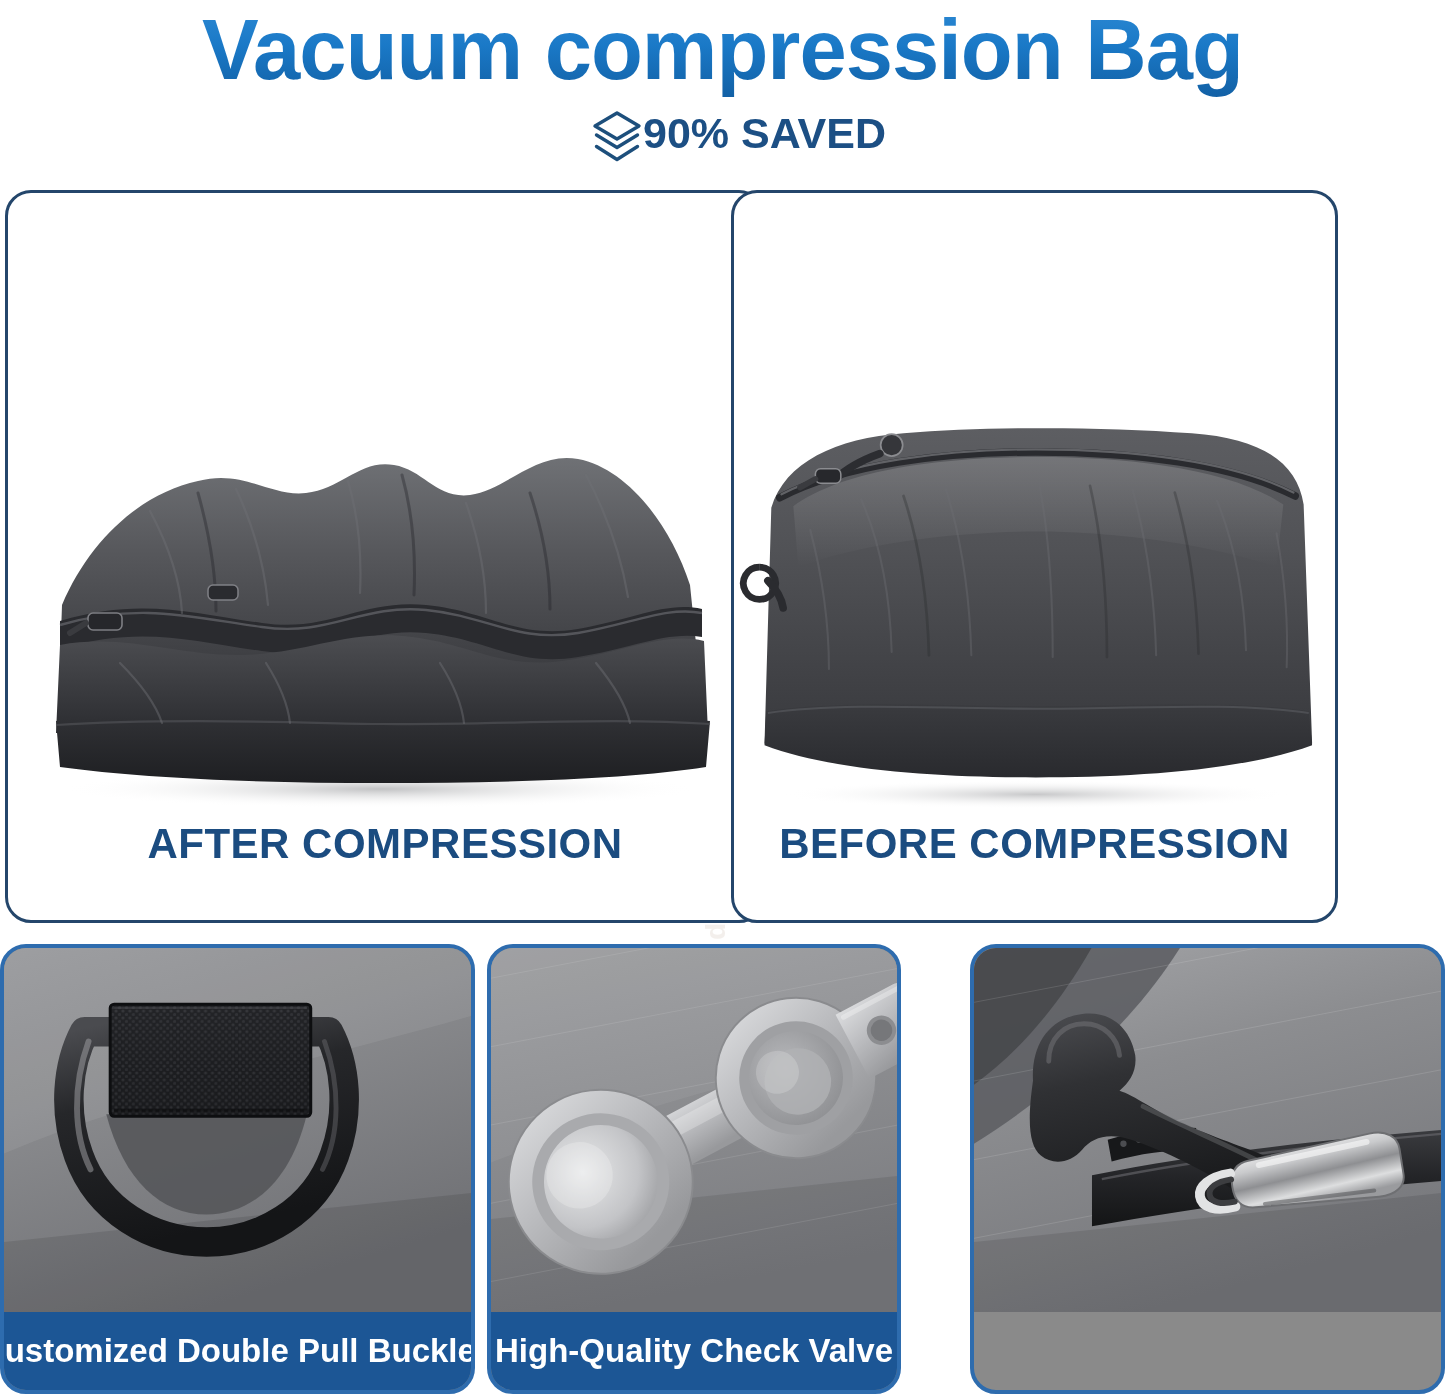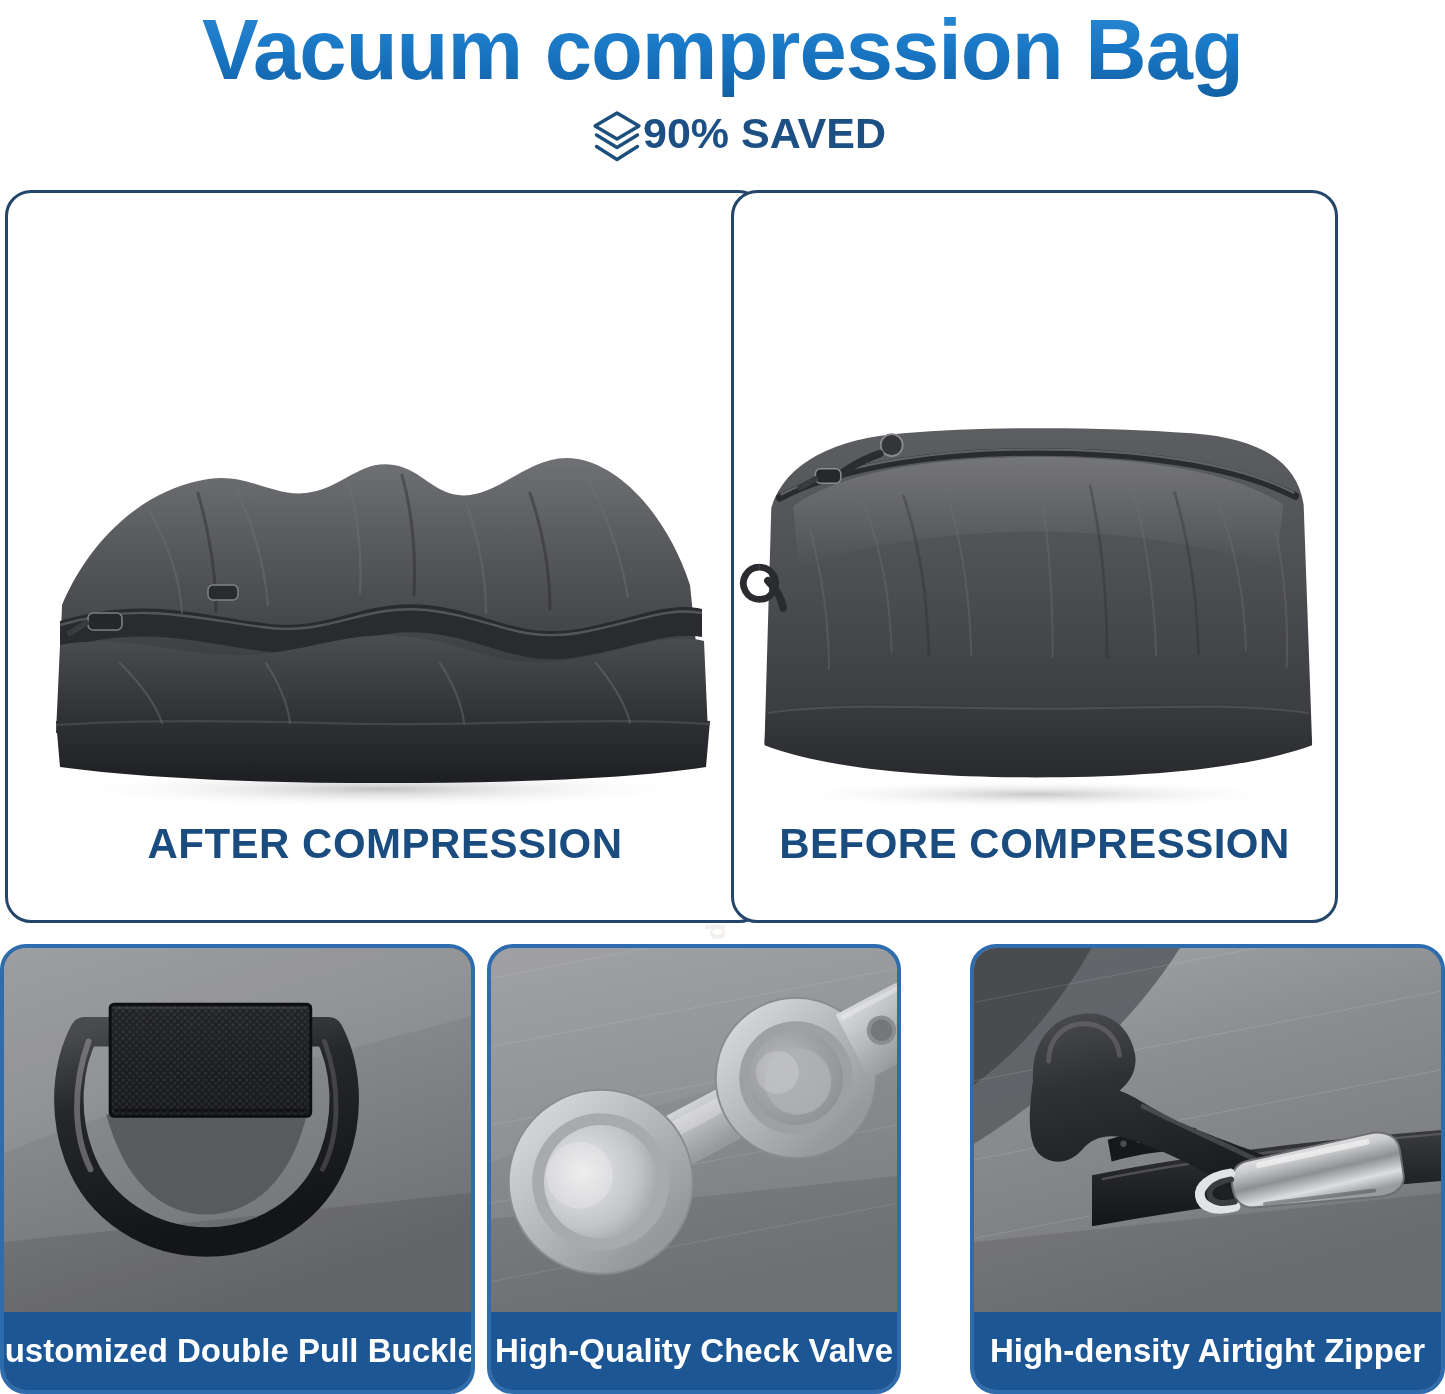--- a/index.html
+++ b/index.html
@@ -556,15 +556,14 @@
         <g transform="rotate(-9 352 232)">
           <path d="M282 206 L 408 198 C 426 197, 436 206, 436 218 L 436 244 C 436 256, 426 264, 408 263 L 282 254 C 268 253, 262 244, 262 230 C 262 216, 268 207, 282 206 Z" fill="url(#metalg)" stroke="#6e6f72" stroke-width="2"></path>
           <path d="M292 212 L 404 206" stroke="#ffffff" stroke-width="6" opacity=".55" stroke-linecap="round"></path>
           <path d="M292 252 L 404 256" stroke="#4c4d50" stroke-width="4" opacity=".5" stroke-linecap="round"></path>
 
           <path d="M262 216 C 240 216, 228 224, 228 234 C 228 246, 242 252, 262 250" fill="none" stroke="#e2e3e4" stroke-width="10" stroke-linecap="round"></path>
           <path d="M262 222 C 246 222, 238 227, 238 234 C 238 242, 248 246, 262 245" fill="none" stroke="#3c3d40" stroke-width="6" stroke-linecap="round"></path>
         </g>
       </svg>
     </div>
-    <div class="feature-caption">High-density Airtight Zipper</div>
   </div>
 </div>
 
 </body></html>

